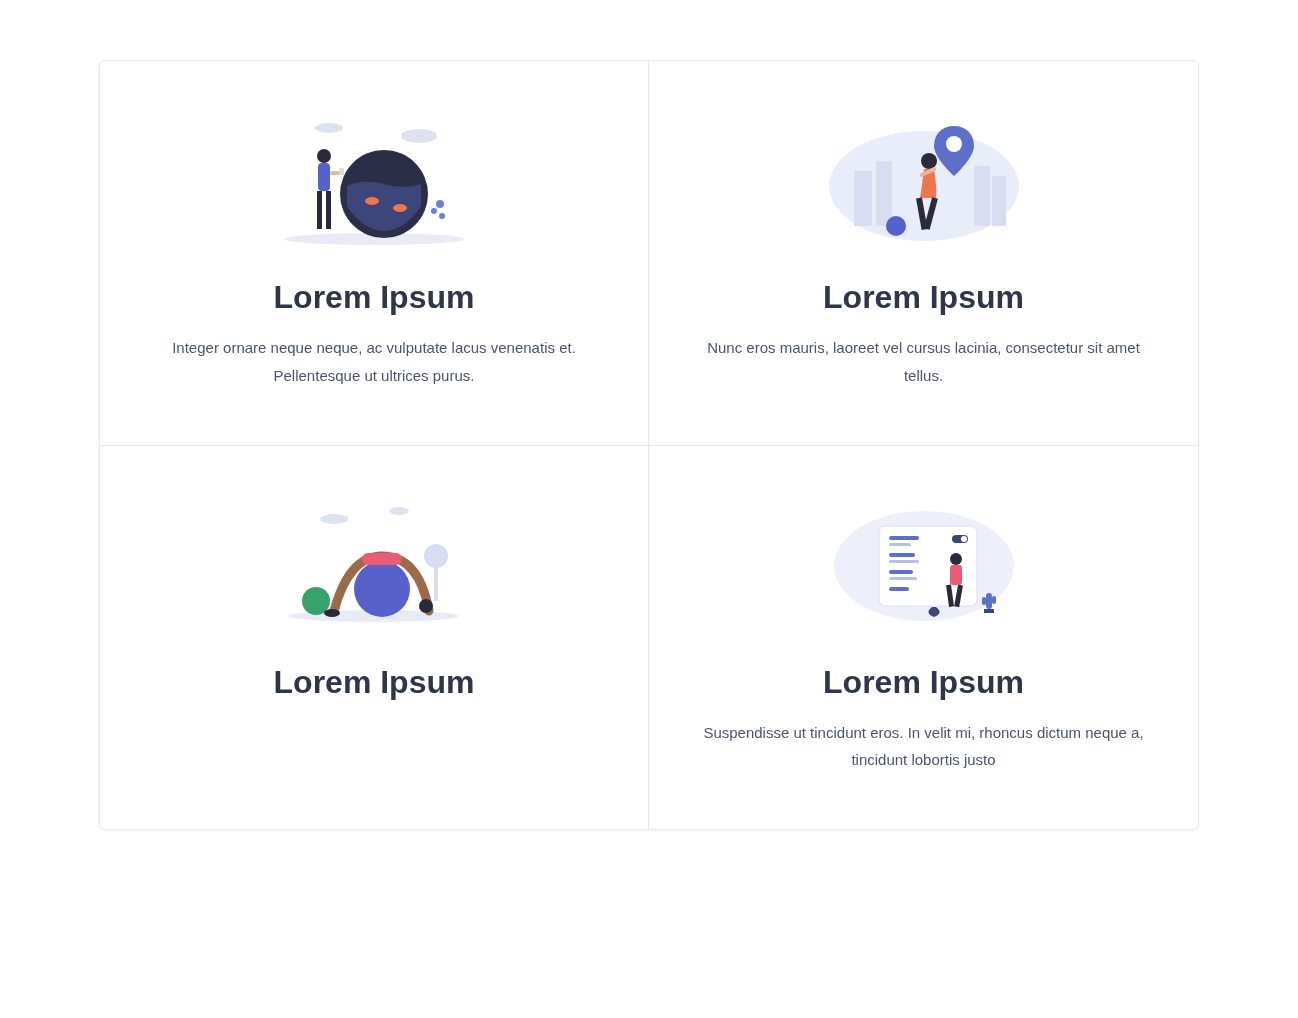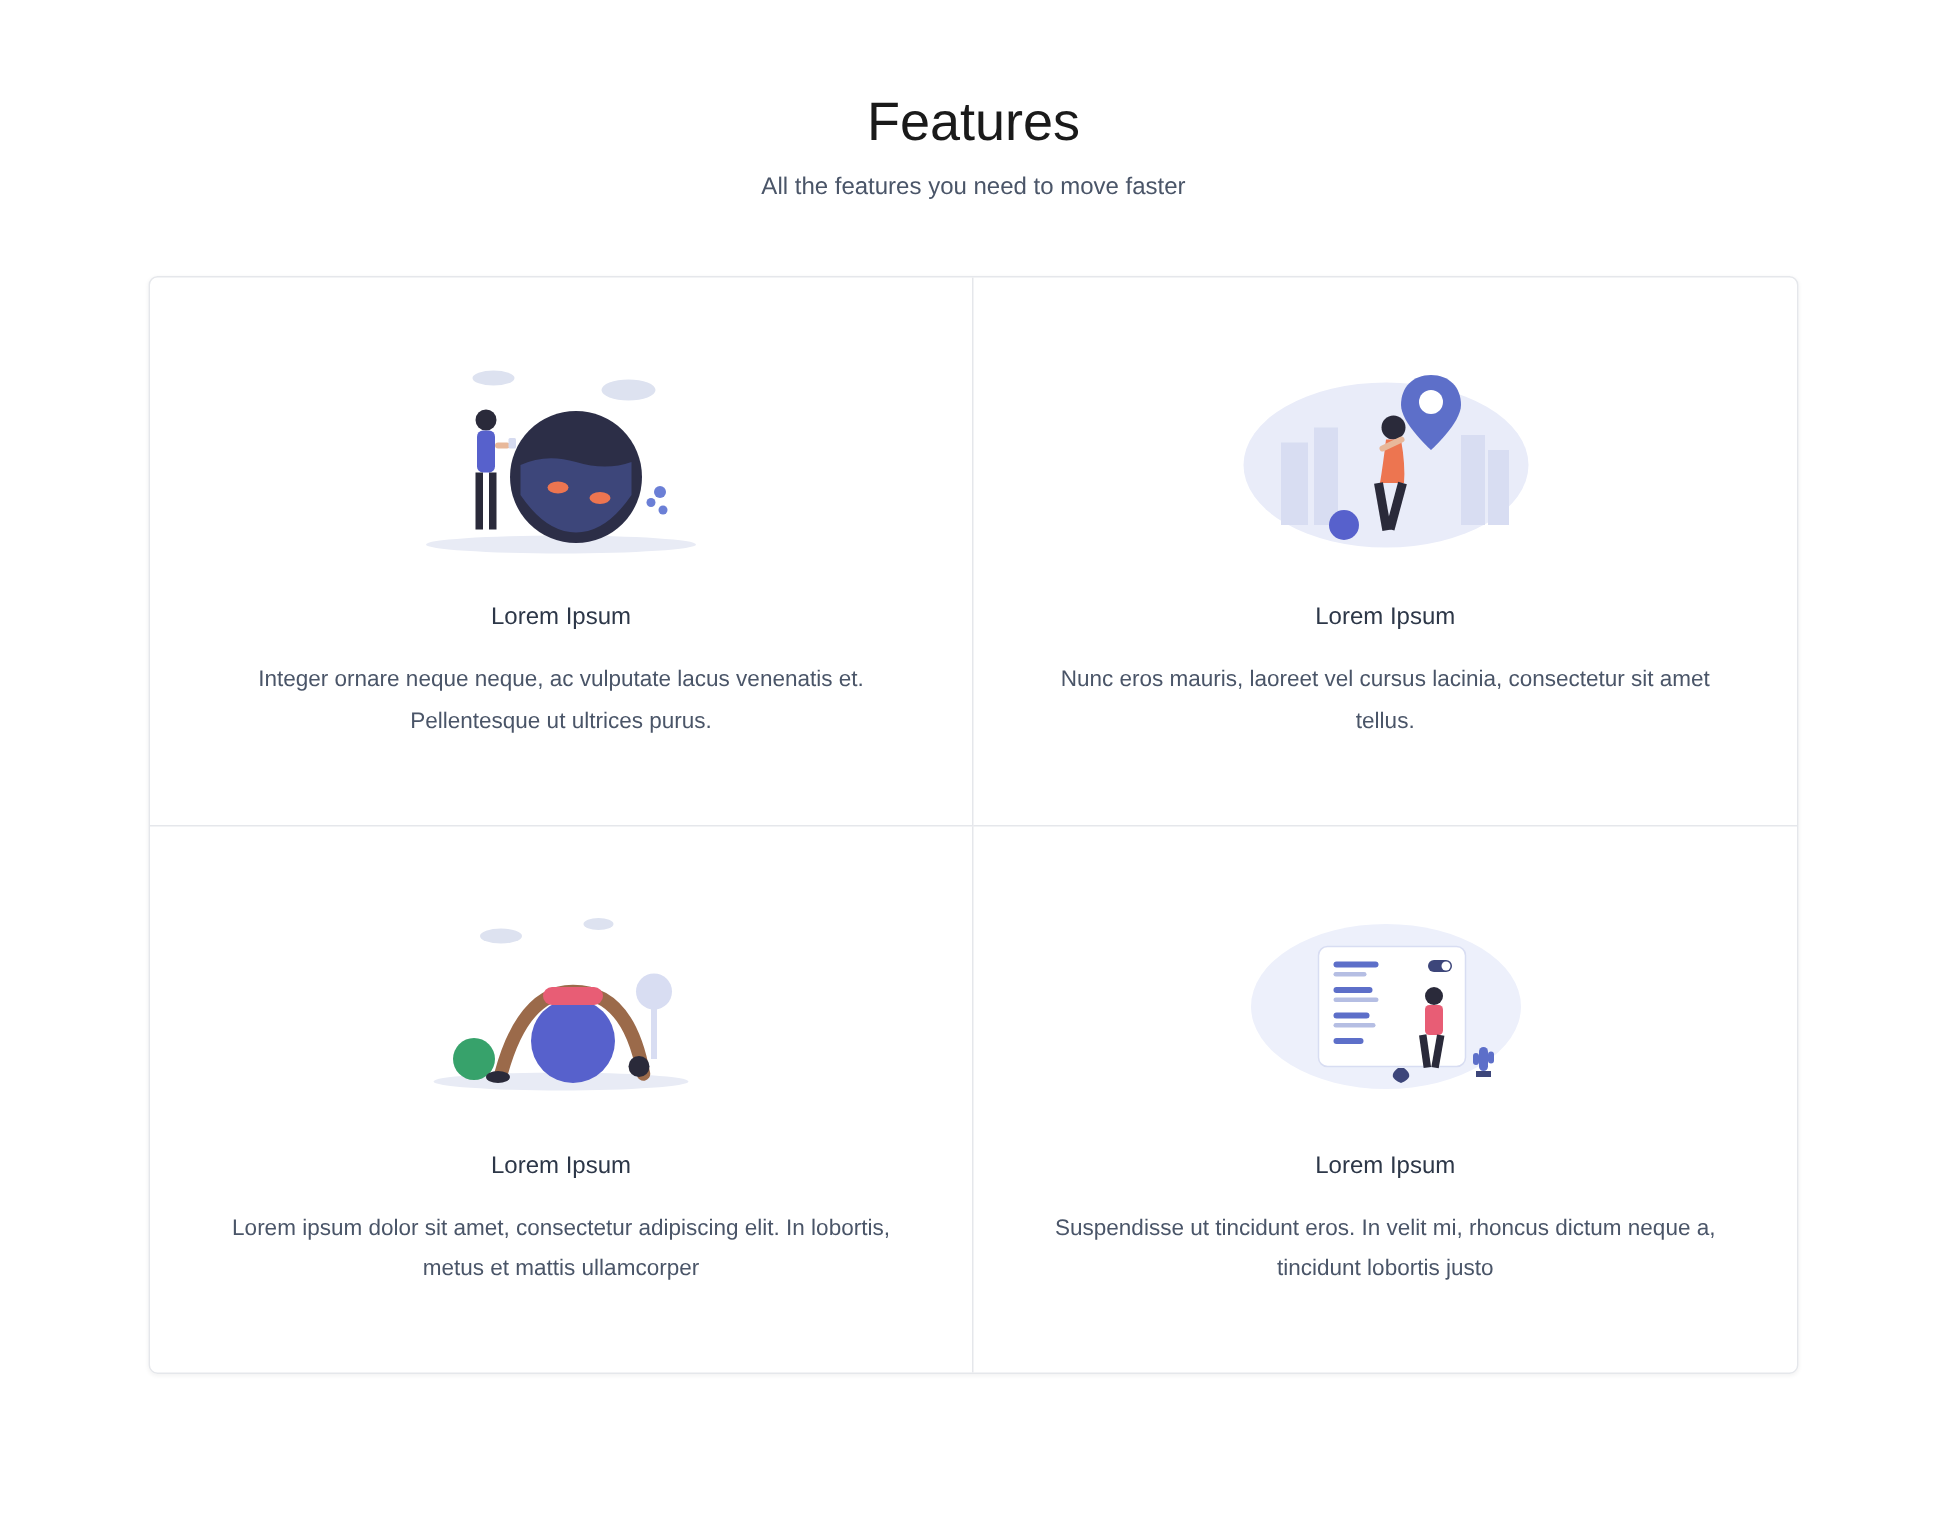--- a/index.html
+++ b/index.html
@@ -52,44 +52,40 @@
       border-bottom: none;
     }
     .card-illustration {
       height: 140px;
       display: flex;
       align-items: center;
       justify-content: center;
       margin-bottom: 28px;
     }
     .card h2 {
-      font-size: 16px;
-      font-weight: 400;
+      font-size: 32px;
+      font-weight: 700;
       color: #2d3748;
       margin-bottom: 18px;
     }
     .card p {
       font-size: 15px;
       color: #4a5568;
       line-height: 1.85;
       max-width: 460px;
       margin: 0 auto;
     }
     svg {
       display: block;
     }
   </style>
 </head>
 <body>
 
 <div class="container">
-  <div class="header">
-    <h1>Features</h1>
-    <p>All the features you need to move faster</p>
-  </div>
 
   <div class="grid">
 
     <div class="card">
       <div class="card-illustration">
         <svg width="200" height="130" viewBox="0 0 200 130">
 
           <ellipse cx="55" cy="12" rx="14" ry="5" fill="#dde2f0"></ellipse>
           <ellipse cx="145" cy="20" rx="18" ry="7" fill="#dde2f0"></ellipse>
 
@@ -161,21 +157,20 @@
 
           <circle cx="42" cy="100" r="14" fill="#37a26b"></circle>
 
           <path d="M 60 110 Q 75 55 108 55 Q 145 55 155 110" stroke="#9b6a4a" stroke-width="9" fill="none" stroke-linecap="round"></path>
           <rect x="88" y="52" width="40" height="12" rx="6" fill="#e85d75"></rect>
           <circle cx="152" cy="105" r="7" fill="#2a2a3a"></circle>
           <ellipse cx="58" cy="112" rx="8" ry="4" fill="#2a2a3a"></ellipse>
         </svg>
       </div>
       <h2>Lorem Ipsum</h2>
-      <p>Lorem ipsum dolor sit amet, consectetur adipiscing elit. In lobortis, metus et mattis ullamcorper</p>
     </div>
 
     <div class="card">
       <div class="card-illustration">
         <svg width="200" height="130" viewBox="0 0 200 130">
 
           <ellipse cx="100" cy="65" rx="90" ry="55" fill="#edf0fb"></ellipse>
 
           <rect x="55" y="25" width="98" height="80" rx="6" fill="#ffffff" stroke="#d8ddf2"></rect>
 

